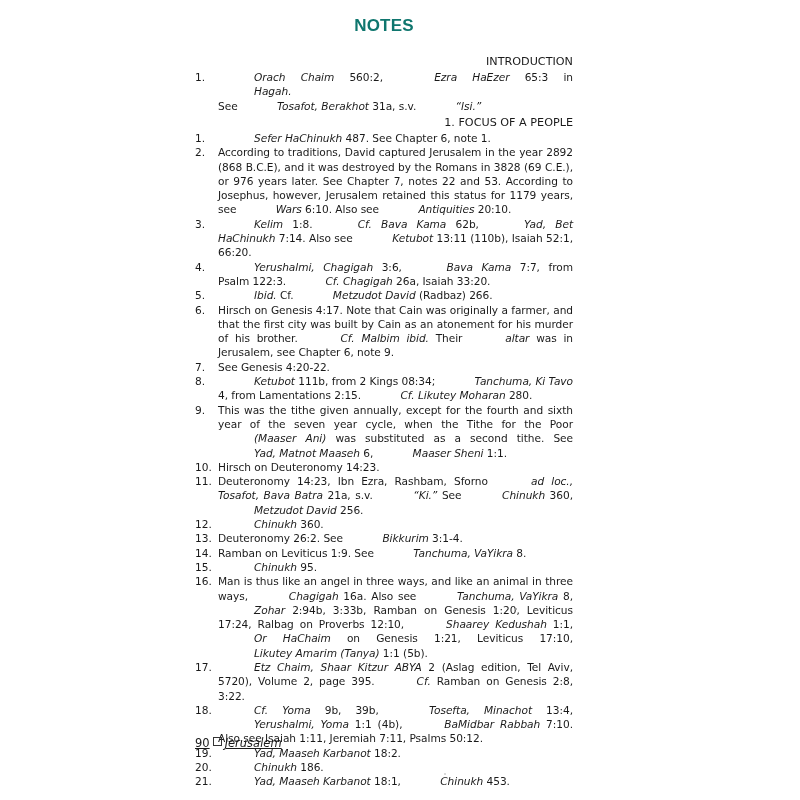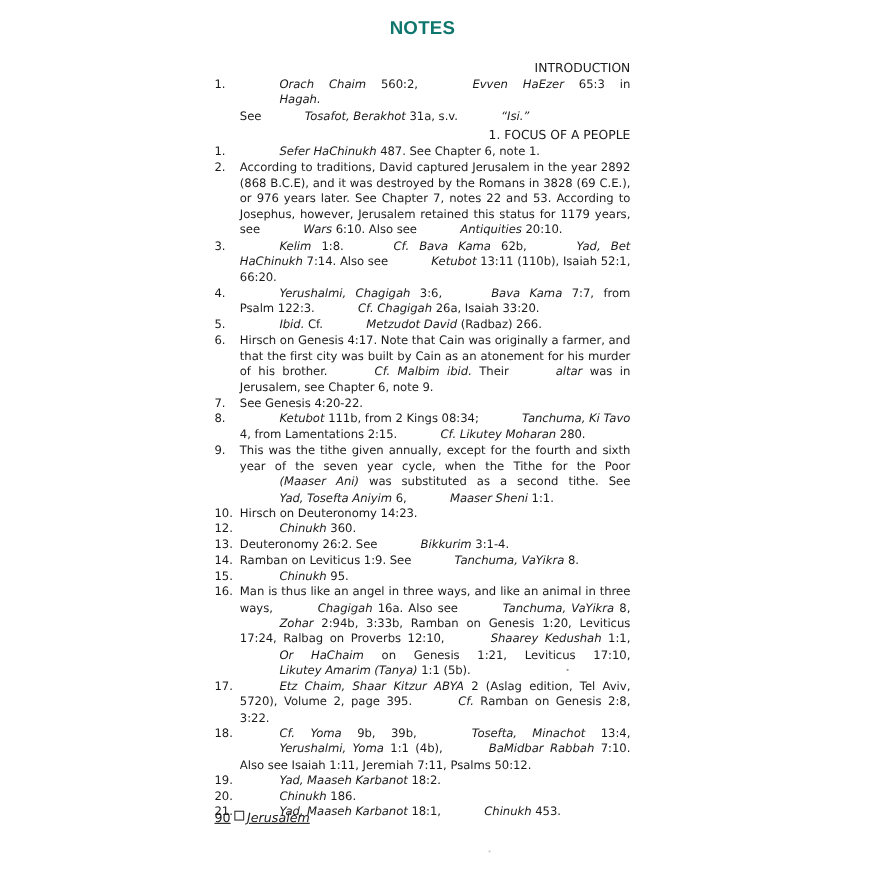--- a/index.html
+++ b/index.html
@@ -97,35 +97,36 @@
     }
   </style>
 </head>
 <body>
 
 <div class="page">
   <div class="title">NOTES</div>
 
   <div class="section-heading" style="top:55px;">INTRODUCTION</div>
   <ol class="notes" style="top:70px;">
-      <li class="note"><span class="note-num">1.</span><span class="note-text"><i>Orach Chaim</i><span> 560:2, </span><i>Evven HaEzer</i><span> 65:3 in </span><i>Hagah.</i><br><span>See </span><i>Tosafot, Berakhot</i><span> 31a, s.v. </span><i>“Isi.”</i></span></li>
+      <li class="note"><span class="note-num">1.</span><span class="note-text"><i>Orach Chaim</i><span> 560:2, </span><i>Ezra HaEzer</i><span> 65:3 in </span><i>Hagah.</i><br><span>See </span><i>Tosafot, Berakhot</i><span> 31a, s.v. </span><i>“Isi.”</i></span></li>
     </ol>
 
   <div class="section-heading" style="top:116px;">1. FOCUS OF A PEOPLE</div>
   <ol class="notes" style="top:131px;">
       <li class="note"><span class="note-num">1.</span><span class="note-text"><i>Sefer HaChinukh</i><span> 487. See Chapter 6, note 1.</span></span></li>
       <li class="note"><span class="note-num">2.</span><span class="note-text"><span>According to traditions, David captured Jerusalem in the year 2892 (868 B.C.E), and it was destroyed by the Romans in 3828 (69 C.E.), or 976 years later. See Chapter 7, notes 22 and 53. According to Josephus, however, Jerusalem retained this status for 1179 years, see </span><i>Wars</i><span> 6:10. Also see </span><i>Antiquities</i><span> 20:10.</span></span></li>
       <li class="note"><span class="note-num">3.</span><span class="note-text"><i>Kelim</i><span> 1:8. </span><i>Cf. Bava Kama</i><span> 62b, </span><i>Yad, Bet HaChinukh</i><span> 7:14. Also see </span><i>Ketubot</i><span> 13:11 (110b), Isaiah 52:1, 66:20.</span></span></li>
       <li class="note"><span class="note-num">4.</span><span class="note-text"><i>Yerushalmi, Chagigah</i><span> 3:6, </span><i>Bava Kama</i><span> 7:7, from Psalm 122:3. </span><i>Cf. Chagigah</i><span> 26a, Isaiah 33:20.</span></span></li>
       <li class="note"><span class="note-num">5.</span><span class="note-text"><i>Ibid.</i><span> Cf. </span><i>Metzudot David</i><span> (Radbaz) 266.</span></span></li>
       <li class="note"><span class="note-num">6.</span><span class="note-text"><span>Hirsch on Genesis 4:17. Note that Cain was originally a farmer, and that the first city was built by Cain as an atonement for his murder of his brother. </span><i>Cf. Malbim ibid.</i><span> Their </span><i>altar</i><span> was in Jerusalem, see Chapter 6, note 9.</span></span></li>
       <li class="note"><span class="note-num">7.</span><span class="note-text"><span>See Genesis 4:20-22.</span></span></li>
       <li class="note"><span class="note-num">8.</span><span class="note-text"><i>Ketubot</i><span> 111b, from 2 Kings 08:34; </span><i>Tanchuma, Ki Tavo</i><span> 4, from Lamentations 2:15. </span><i>Cf. Likutey Moharan</i><span> 280.</span></span></li>
-      <li class="note"><span class="note-num">9.</span><span class="note-text"><span>This was the tithe given annually, except for the fourth and sixth year of the seven year cycle, when the Tithe for the Poor </span><i>(Maaser Ani)</i><span> was substituted as a second tithe. See </span><i>Yad, Tosefta Aniyim</i><span> 6, </span><i>Maaser Sheni</i><span> 1:1.</span></span></li>
+      <li class="note"><span class="note-num">9.</span><span class="note-text"><span>This was the tithe given annually, except for the fourth and sixth year of the seven year cycle, when the Tithe for the Poor </span><i>(Maaser Ani)</i><span> was substituted as a second tithe. See </span><i>Yad, Matnot Maaseh</i><span> 6, </span><i>Maaser Sheni</i><span> 1:1.</span></span></li>
       <li class="note"><span class="note-num">10.</span><span class="note-text"><span>Hirsch on Deuteronomy 14:23.</span></span></li>
+      <li class="note"><span class="note-num">11.</span><span class="note-text"><span>Deuteronomy 14:23, Ibn Ezra, Rashbam, Sforno </span><i>ad loc., Tosafot, Bava Batra</i><span> 21a, s.v. </span><i>“Ki.”</i><span> See </span><i>Chinukh</i><span> 360, </span><i>Metzudot David</i><span> 256.</span></span></li>
       <li class="note"><span class="note-num">12.</span><span class="note-text"><i>Chinukh</i><span> 360.</span></span></li>
       <li class="note"><span class="note-num">13.</span><span class="note-text"><span>Deuteronomy 26:2. See </span><i>Bikkurim</i><span> 3:1-4.</span></span></li>
       <li class="note"><span class="note-num">14.</span><span class="note-text"><span>Ramban on Leviticus 1:9. See </span><i>Tanchuma, VaYikra</i><span> 8.</span></span></li>
       <li class="note"><span class="note-num">15.</span><span class="note-text"><i>Chinukh</i><span> 95.</span></span></li>
       <li class="note"><span class="note-num">16.</span><span class="note-text"><span>Man is thus like an angel in three ways, and like an animal in three ways, </span><i>Chagigah</i><span> 16a. Also see </span><i>Tanchuma, VaYikra</i><span> 8, </span><i>Zohar</i><span> 2:94b, 3:33b, Ramban on Genesis 1:20, Leviticus 17:24, Ralbag on Proverbs 12:10, </span><i>Shaarey Kedushah</i><span> 1:1, </span><i>Or HaChaim</i><span> on Genesis 1:21, Leviticus 17:10, </span><i>Likutey Amarim (Tanya)</i><span> 1:1 (5b).</span></span></li>
       <li class="note"><span class="note-num">17.</span><span class="note-text"><i>Etz Chaim, Shaar Kitzur ABYA</i><span> 2 (Aslag edition, Tel Aviv, 5720), Volume 2, page 395. </span><i>Cf.</i><span> Ramban on Genesis 2:8, 3:22.</span></span></li>
       <li class="note"><span class="note-num">18.</span><span class="note-text"><i>Cf. Yoma</i><span> 9b, 39b, </span><i>Tosefta, Minachot</i><span> 13:4, </span><i>Yerushalmi, Yoma</i><span> 1:1 (4b), </span><i>BaMidbar Rabbah</i><span> 7:10. Also see Isaiah 1:11, Jeremiah 7:11, Psalms 50:12.</span></span></li>
       <li class="note"><span class="note-num">19.</span><span class="note-text"><i>Yad, Maaseh Karbanot</i><span> 18:2.</span></span></li>
       <li class="note"><span class="note-num">20.</span><span class="note-text"><i>Chinukh</i><span> 186.</span></span></li>
       <li class="note"><span class="note-num">21.</span><span class="note-text"><i>Yad, Maaseh Karbanot</i><span> 18:1, </span><i>Chinukh</i><span> 453.</span></span></li>

